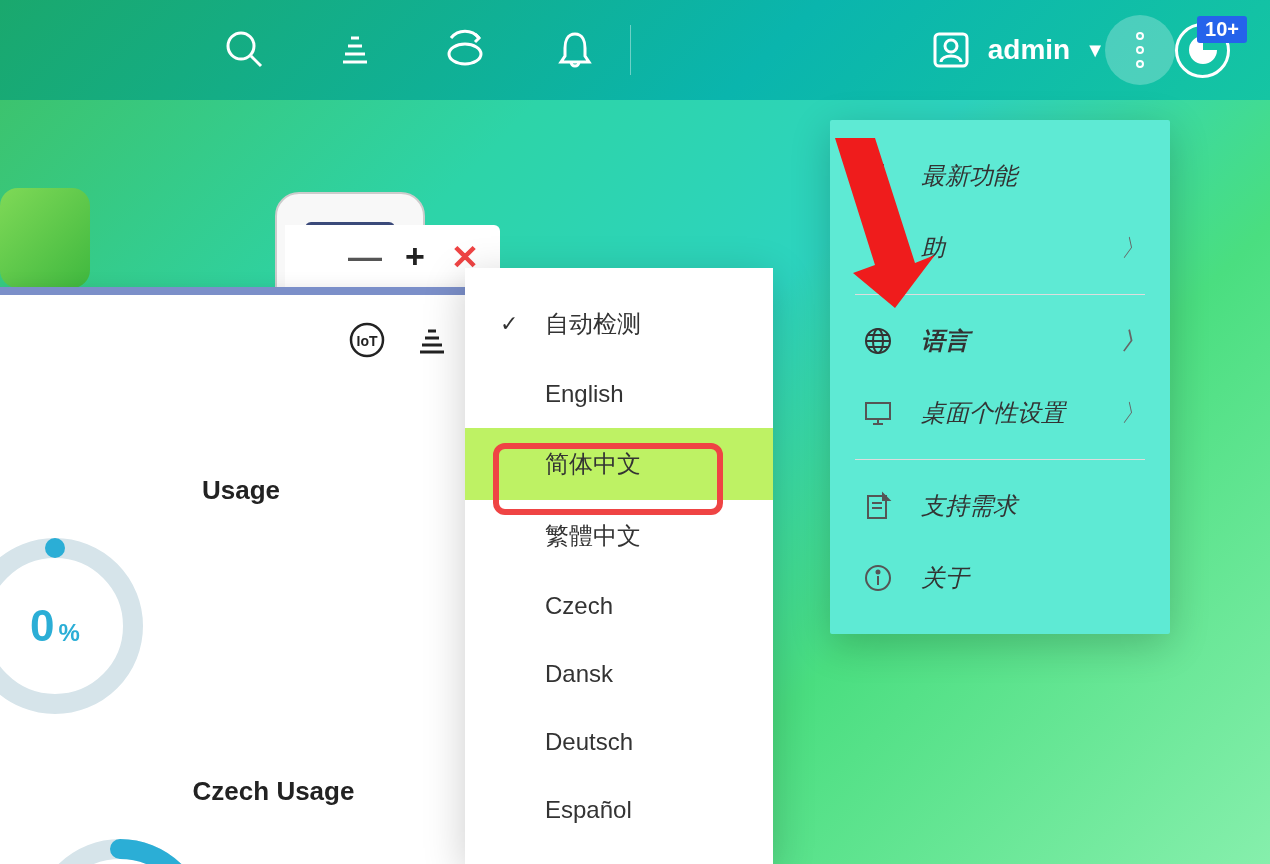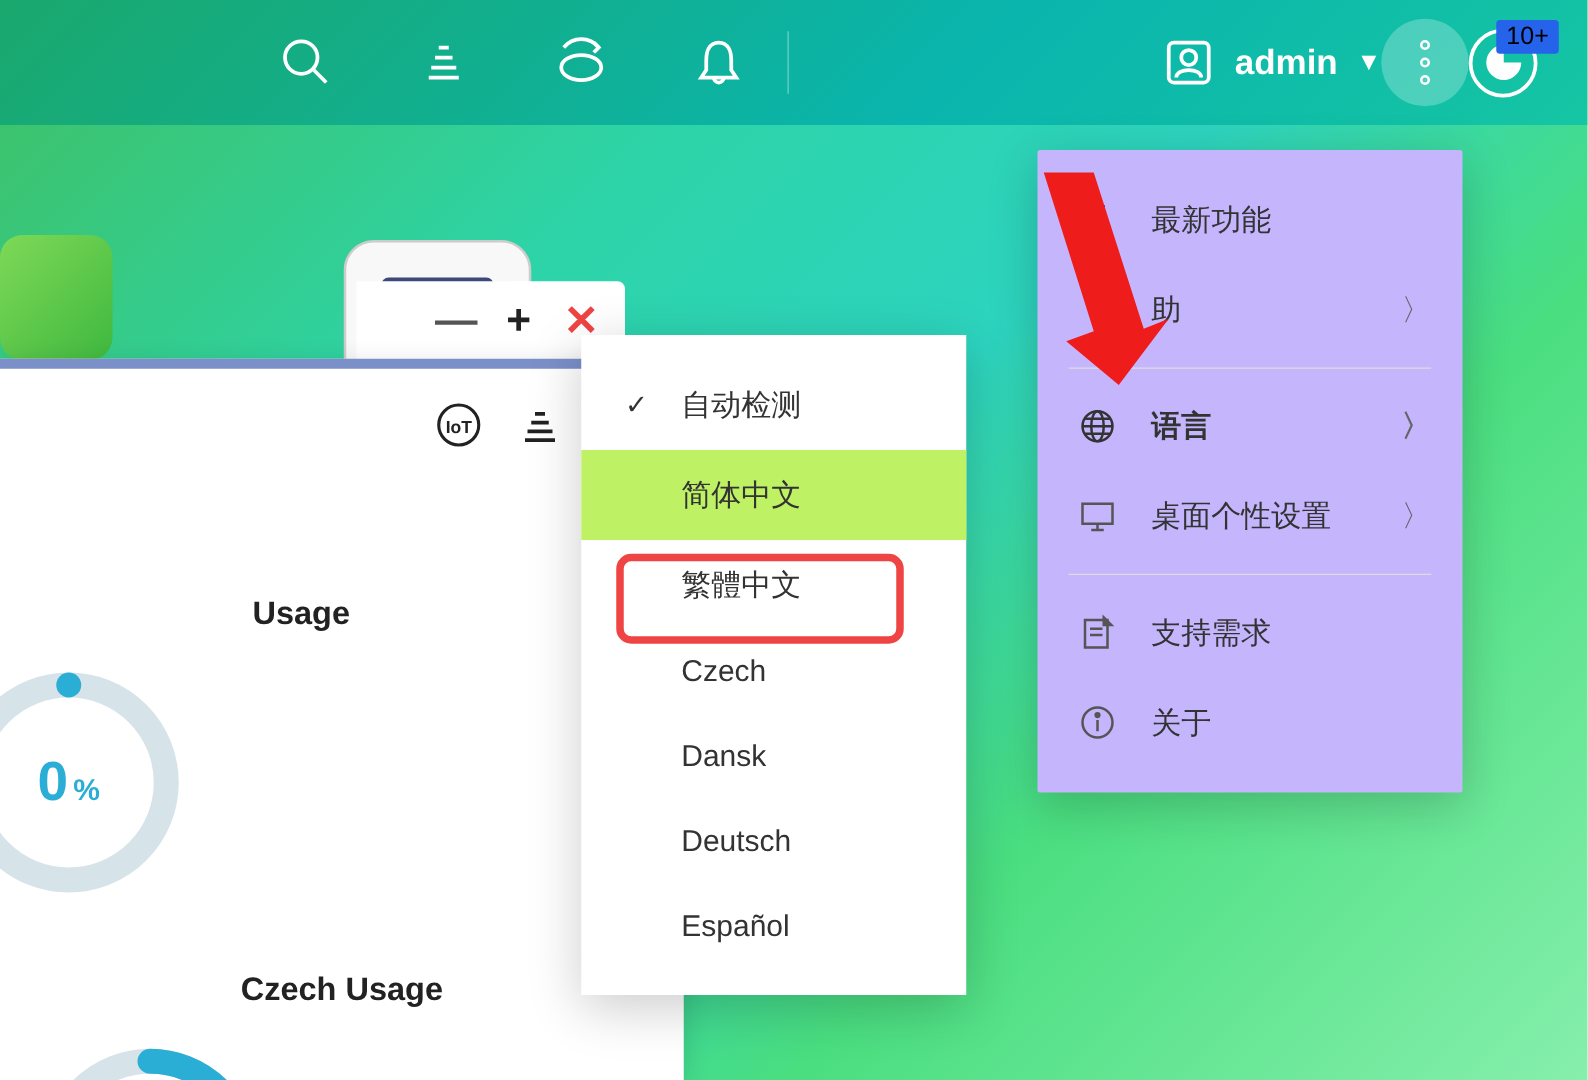--- a/index.html
+++ b/index.html
@@ -24,32 +24,33 @@
 .topbar-left { display: flex; gap: 60px; align-items: center; margin-left: 180px; }
 .topbar-icon { width: 50px; height: 50px; display: flex; align-items: center; justify-content: center; cursor: pointer; }
 .topbar-sep { width: 1px; height: 50px; background: rgba(255,255,255,0.4); margin: 0 30px; }
 .topbar-right { display: flex; align-items: center; margin-left: auto; }
 .user-block { display: flex; align-items: center; gap: 15px; cursor: pointer; }
 .user-name { font-size: 28px; font-weight: 600; }
 .caret-down { font-size: 20px; }
 .more-btn { width: 70px; height: 70px; border-radius: 50%; background: rgba(255,255,255,0.25); display: flex; flex-direction: column; align-items: center; justify-content: center; gap: 6px; cursor: pointer; }
 .more-btn span { width: 8px; height: 8px; border: 2px solid #fff; border-radius: 50%; }
 .info-btn { width: 55px; height: 55px; border: 3px solid #fff; border-radius: 50%; display: flex; align-items: center; justify-content: center; font-size: 28px; font-weight: bold; position: relative; cursor: pointer;}
-.badge { position: absolute; top: -10px; right: -20px; background: #2563eb; color: #000000; font-size: 20px; padding: 2px 8px; border-radius: 3px; font-weight: 400; }
+.badge { position: absolute; top: -10px; right: -20px; background: #2563eb; color: #ffffff; font-size: 20px; padding: 2px 8px; border-radius: 3px; font-weight: 700; }
 
 
 .main-menu {
   position: absolute;
   top: 120px;
   right: 100px;
   width: 340px;
-  background: #c4b5fd;
+  background: #5eead4;
   border-radius: 2px;
   box-shadow: 0 10px 40px rgba(0,0,0,0.2);
   padding: 20px 0;
+  font-style: italic;
 }
 .menu-item { display: flex; align-items: center; padding: 18px 30px; font-size: 24px; color: #333; cursor: pointer; position: relative; }
 .menu-item.bold { font-weight: 700; }
 .menu-icon { width: 36px; height: 36px; margin-right: 25px; display: flex; align-items: center; justify-content: center; }
 .menu-chevron { position: absolute; right: 25px; color: #666; font-size: 24px; }
 .menu-divider { height: 1px; background: #ddd; margin: 10px 25px; }
 
 
 .lang-menu {
   position: absolute;
@@ -247,20 +248,23 @@
       </div>
     </div>
   </div>
 </div>
 
 <div class="lang-menu">
   <div class="lang-item">
     <span class="check">✓</span>
     <span>自动检测</span>
   </div>
+  <div class="lang-item">
+    <span>English</span>
+  </div>
   <div class="lang-item selected">
     <span>简体中文</span>
   </div>
   <div class="lang-item">
     <span>繁體中文</span>
   </div>
   <div class="lang-item">
     <span>Czech</span>
   </div>
   <div class="lang-item">

